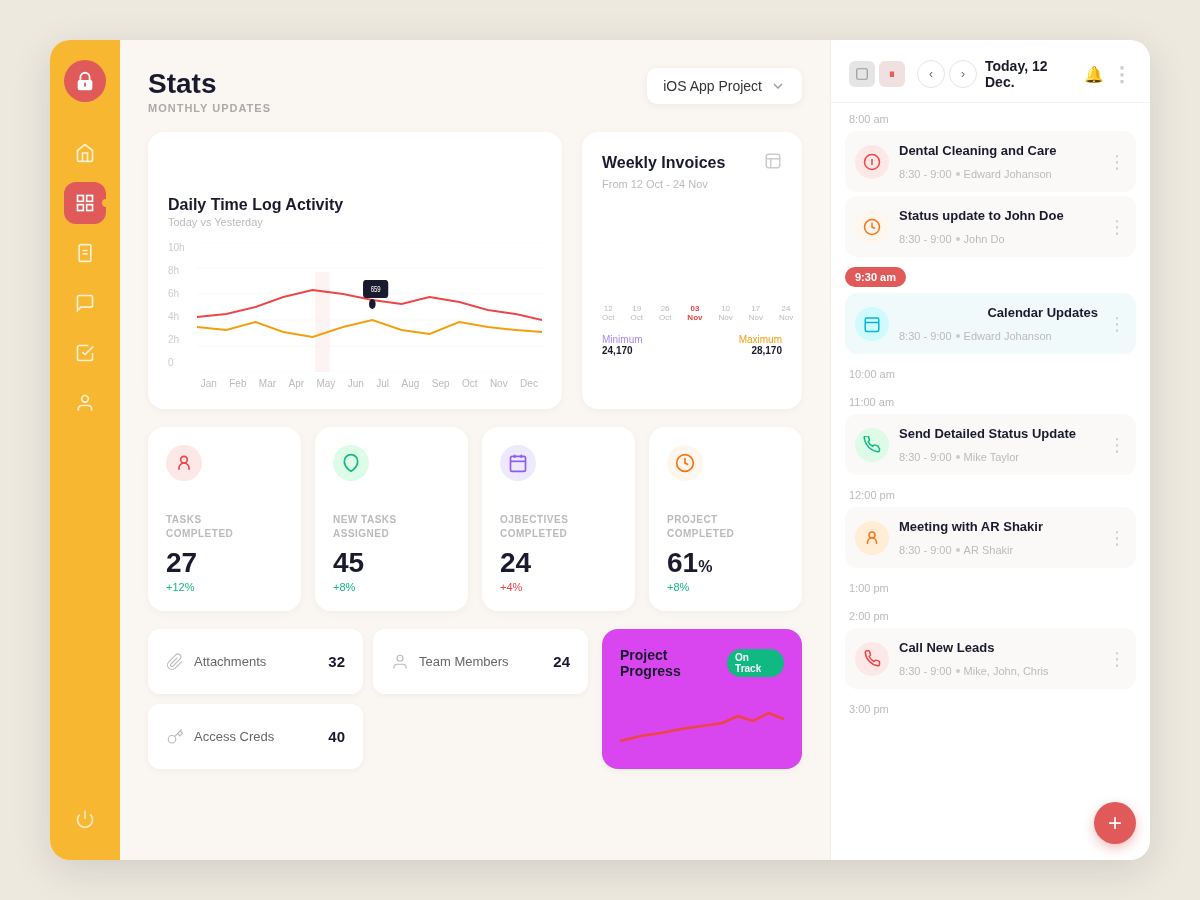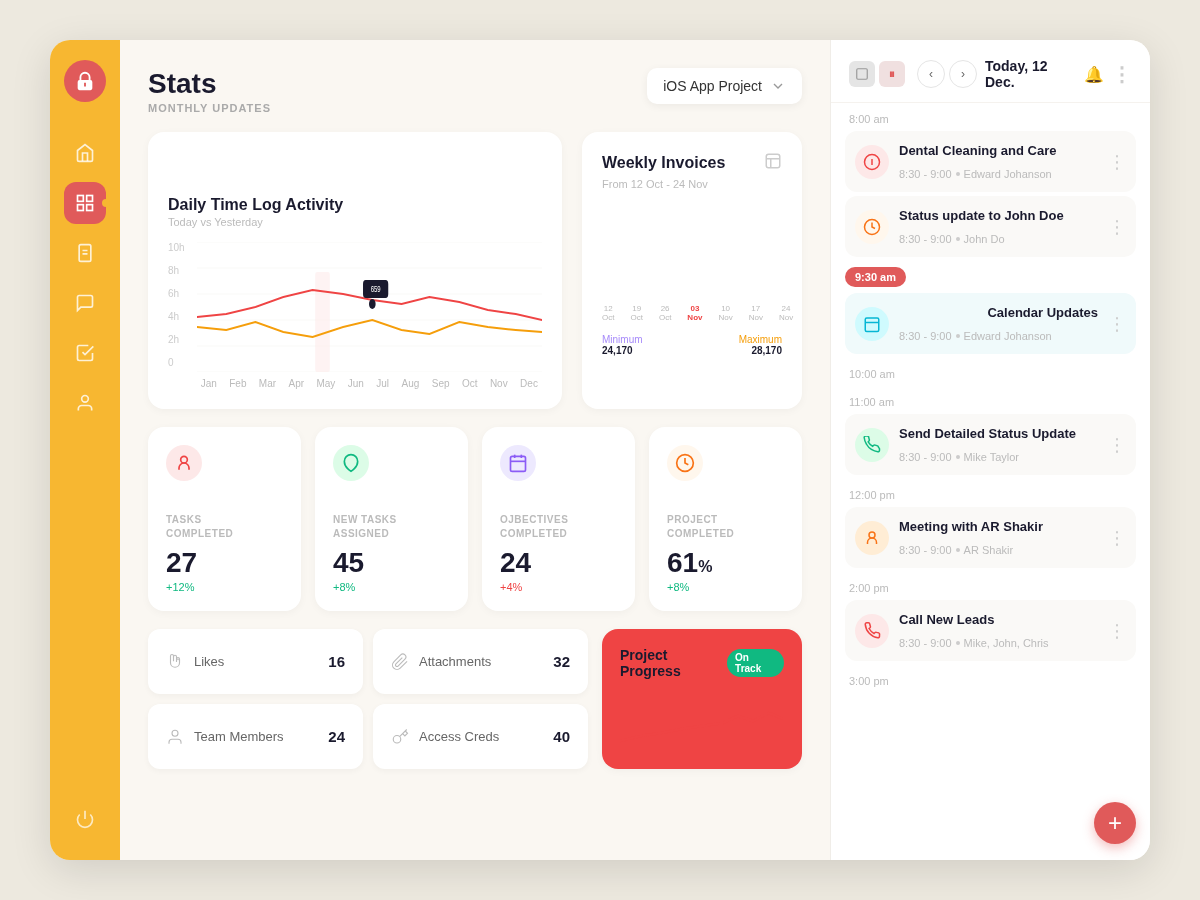--- a/index.html
+++ b/index.html
@@ -150,21 +150,21 @@
     .metrics-grid { flex: 1; display: grid; grid-template-columns: 1fr 1fr; gap: 10px; }
     .metric-item {
       background: white; border-radius: 12px; padding: 14px 18px;
       display: flex; align-items: center; justify-content: space-between;
       box-shadow: 0 2px 6px rgba(0,0,0,0.04);
     }
     .metric-left { display: flex; align-items: center; gap: 10px; color: #666; font-size: 13px; }
     .metric-left svg { width: 18px; height: 18px; color: #bbb; }
     .metric-value { font-size: 15px; font-weight: 700; color: #1a1a2e; }
     .project-progress-card {
-      background: #ef4444; border-radius: 16px; padding: 18px;
+      background: #d946ef; border-radius: 16px; padding: 18px;
       width: 200px; box-shadow: 0 2px 8px rgba(0,0,0,0.04);
     }
     .pp-header { display: flex; align-items: center; justify-content: space-between; margin-bottom: 12px; }
     .pp-title { font-size: 14px; font-weight: 700; color: #1a1a2e; }
     .pp-badge { background: #10b981; color: white; font-size: 10px; padding: 3px 8px; border-radius: 20px; font-weight: 600; }
     .pp-chart { height: 60px; }
     .pp-chart svg { width: 100%; height: 100%; }
 
     
     .right-panel {
@@ -469,31 +469,20 @@
         <div class="card-value">
           <span>61</span><span style="font-size:16px;">%</span>
         </div>
         <div class="card-change">+8%</div>
       </div>
     </div>
 
     <div class="bottom-row">
       <div class="metrics-grid">
 
-        <div class="metric-item">
-          <div class="metric-left">
-            <svg width="18" height="18" viewBox="0 0 24 24" fill="none" stroke="#bbb" stroke-width="1.5">
-                <path d="M18 11V8a2 2 0 0 0-4 0v4"></path>
-                <path d="M14 8V5a2 2 0 0 0-4 0v6"></path>
-                <path d="M10 6V4a2 2 0 0 0-4 0v9a6 6 0 0 0 12 0v-3a2 2 0 0 0-4 0"></path>
-              </svg>
-            <span>Likes</span>
-          </div>
-          <span class="metric-value">16</span>
-        </div>
 
         <div class="metric-item">
           <div class="metric-left">
             <svg width="18" height="18" viewBox="0 0 24 24" fill="none" stroke="#bbb" stroke-width="1.5">
                 <path d="m21.44 11.05-9.19 9.19a6 6 0 0 1-8.49-8.49l9.19-9.19a4 4 0 0 1 5.66 5.66l-9.2 9.19a2 2 0 0 1-2.83-2.83l8.49-8.48"></path>
               </svg>
             <span>Attachments</span>
           </div>
           <span class="metric-value">32</span>
         </div>
@@ -661,20 +650,21 @@
           <div class="event-meta">
             <span>8:30 - 9:00</span>
             <span class="event-dot"></span>
             <span>AR Shakir</span>
           </div>
         </div>
         <span class="event-more">⋮</span>
       </div>
 
       
+      <div class="time-label">1:00 pm</div>
       
       <div class="time-label">2:00 pm</div>
 
       
       <div class="event-item">
         <div class="event-avatar" style="background:#fde8e8;">
           <svg width="18" height="18" viewBox="0 0 24 24" fill="none" stroke="#ef4444" stroke-width="2">
               <path d="M22 16.92V19a2 2 0 0 1-2.18 2A19.79 19.79 0 0 1 3 3.18 2 2 0 0 1 5 1h2.09a2 2 0 0 1 2 1.72c.127.96.361 1.903.7 2.81a2 2 0 0 1-.45 2.11L8.09 8.69a16 16 0 0 0 6.61 6.61l1.06-1.06a2 2 0 0 1 2.11-.45c.907.339 1.85.573 2.81.7A2 2 0 0 1 22 16.92z"></path>
             </svg>
         </div>

